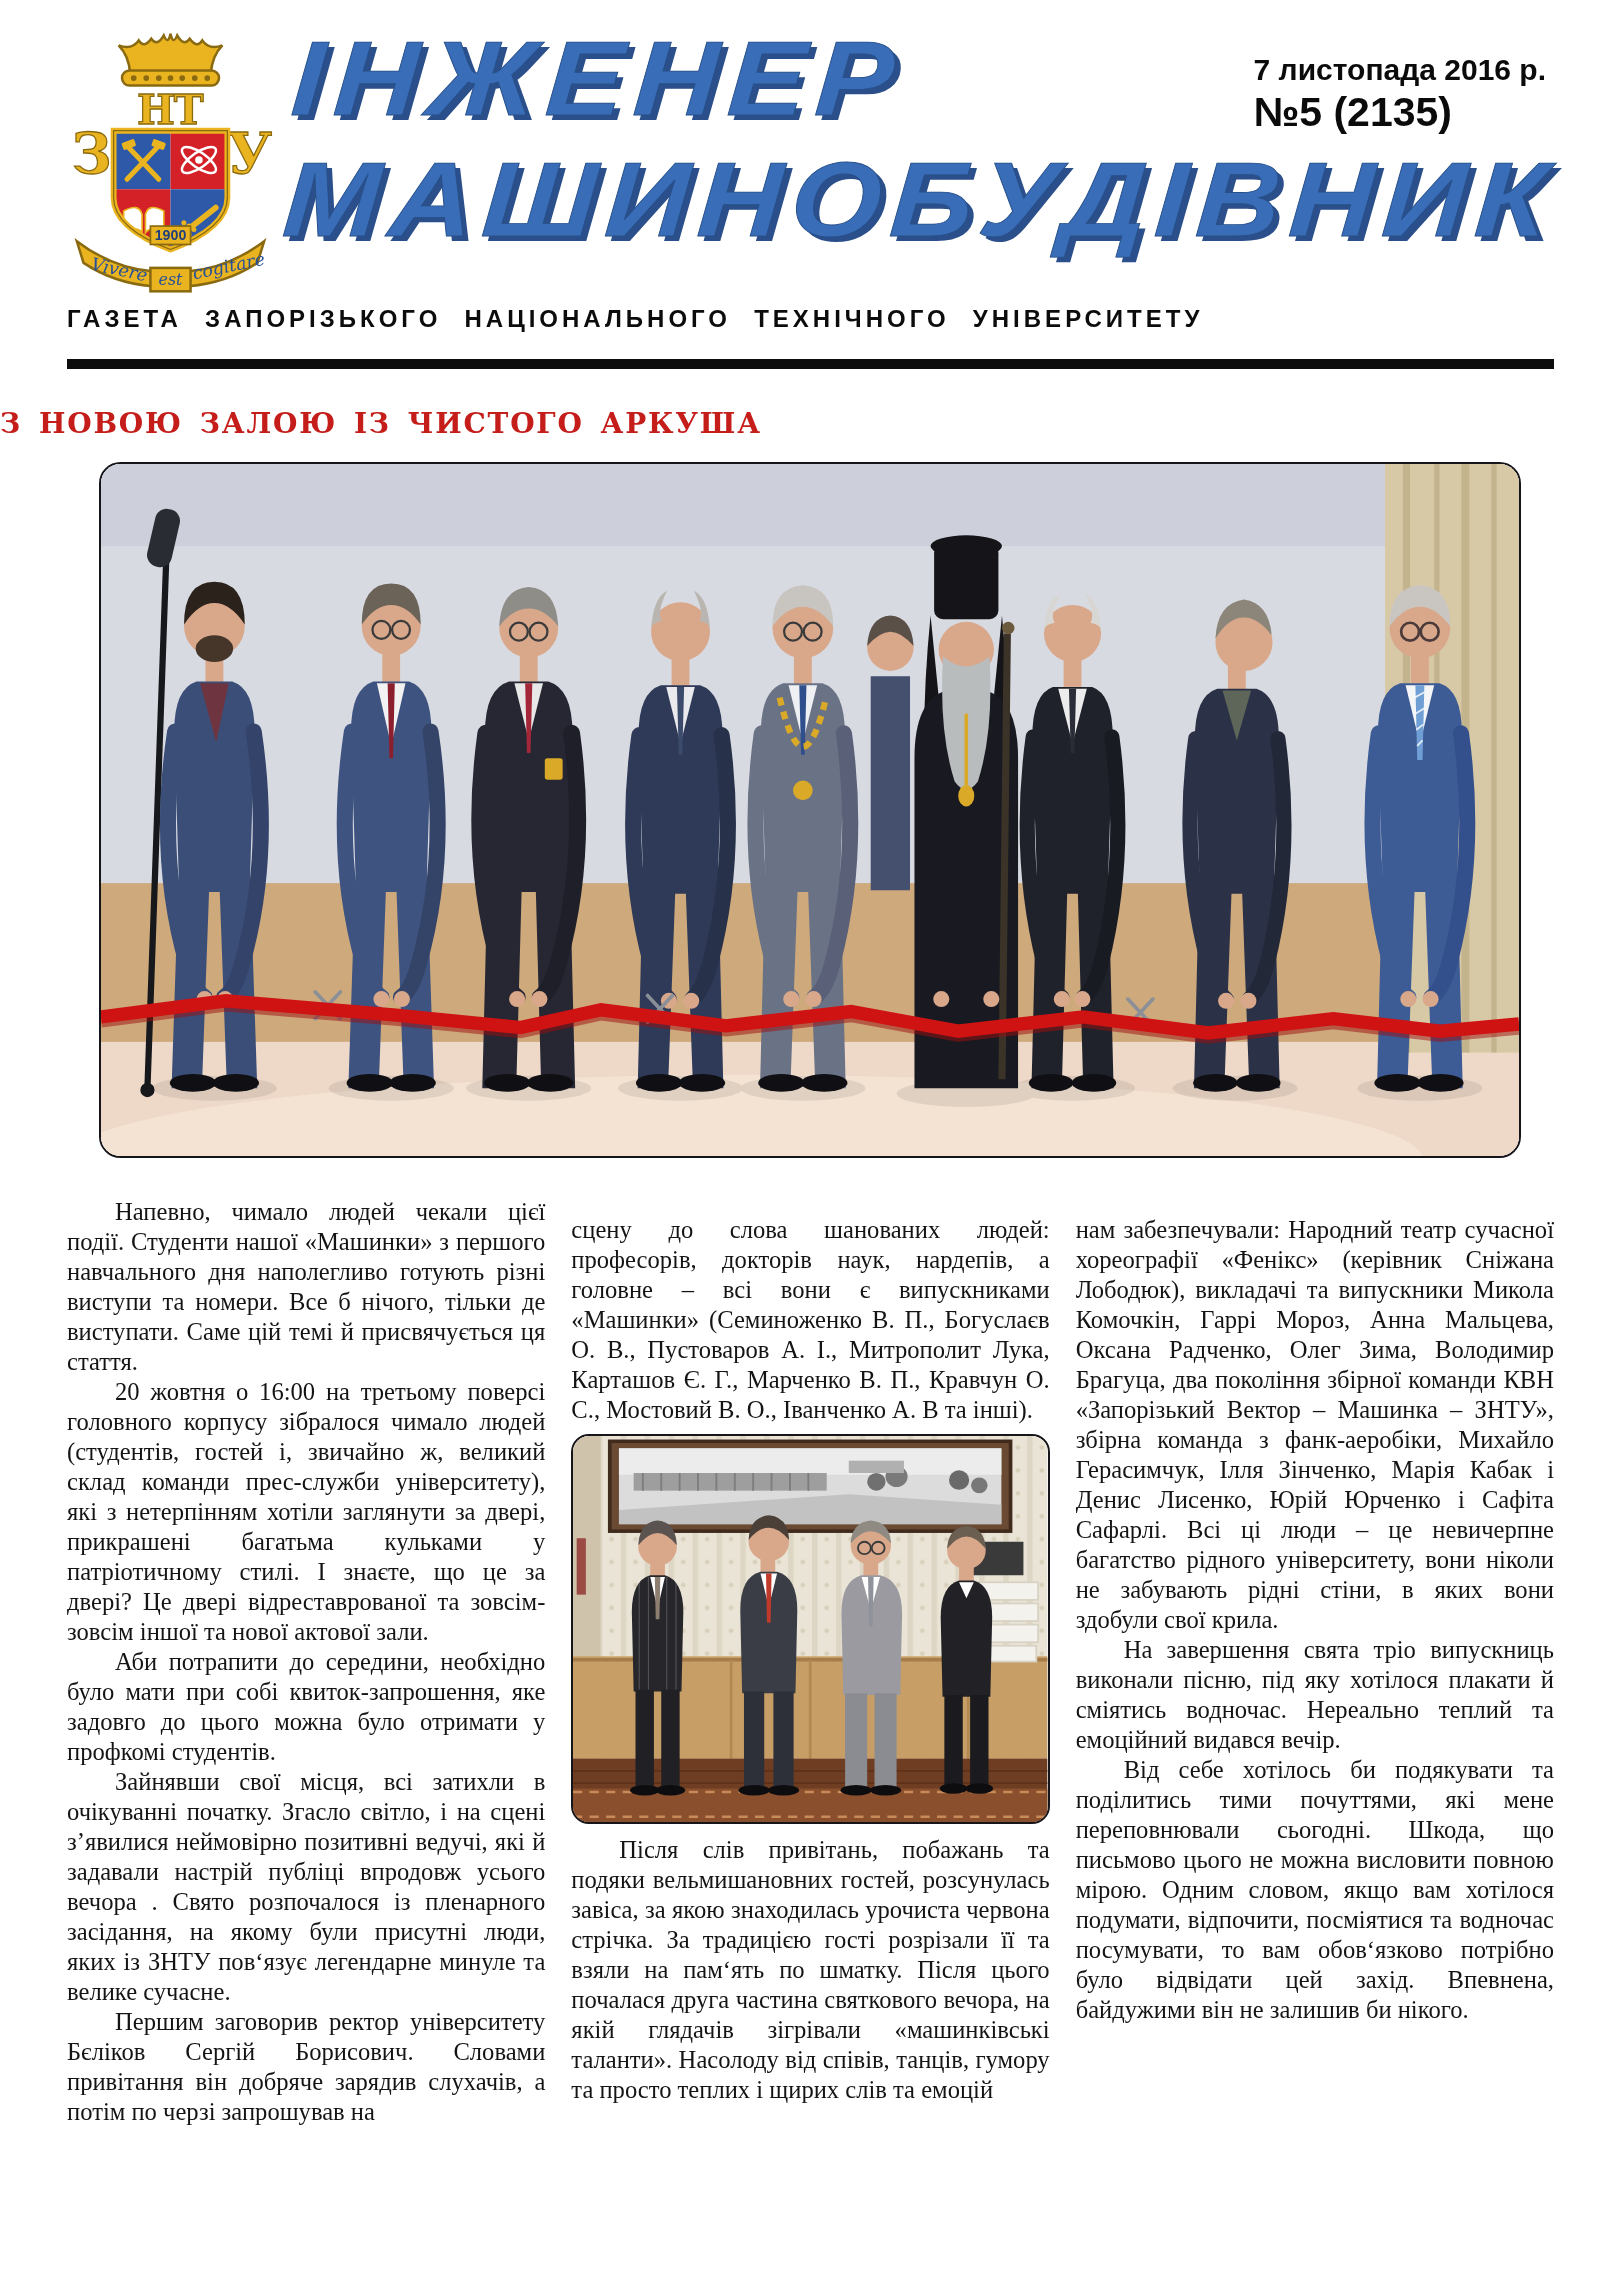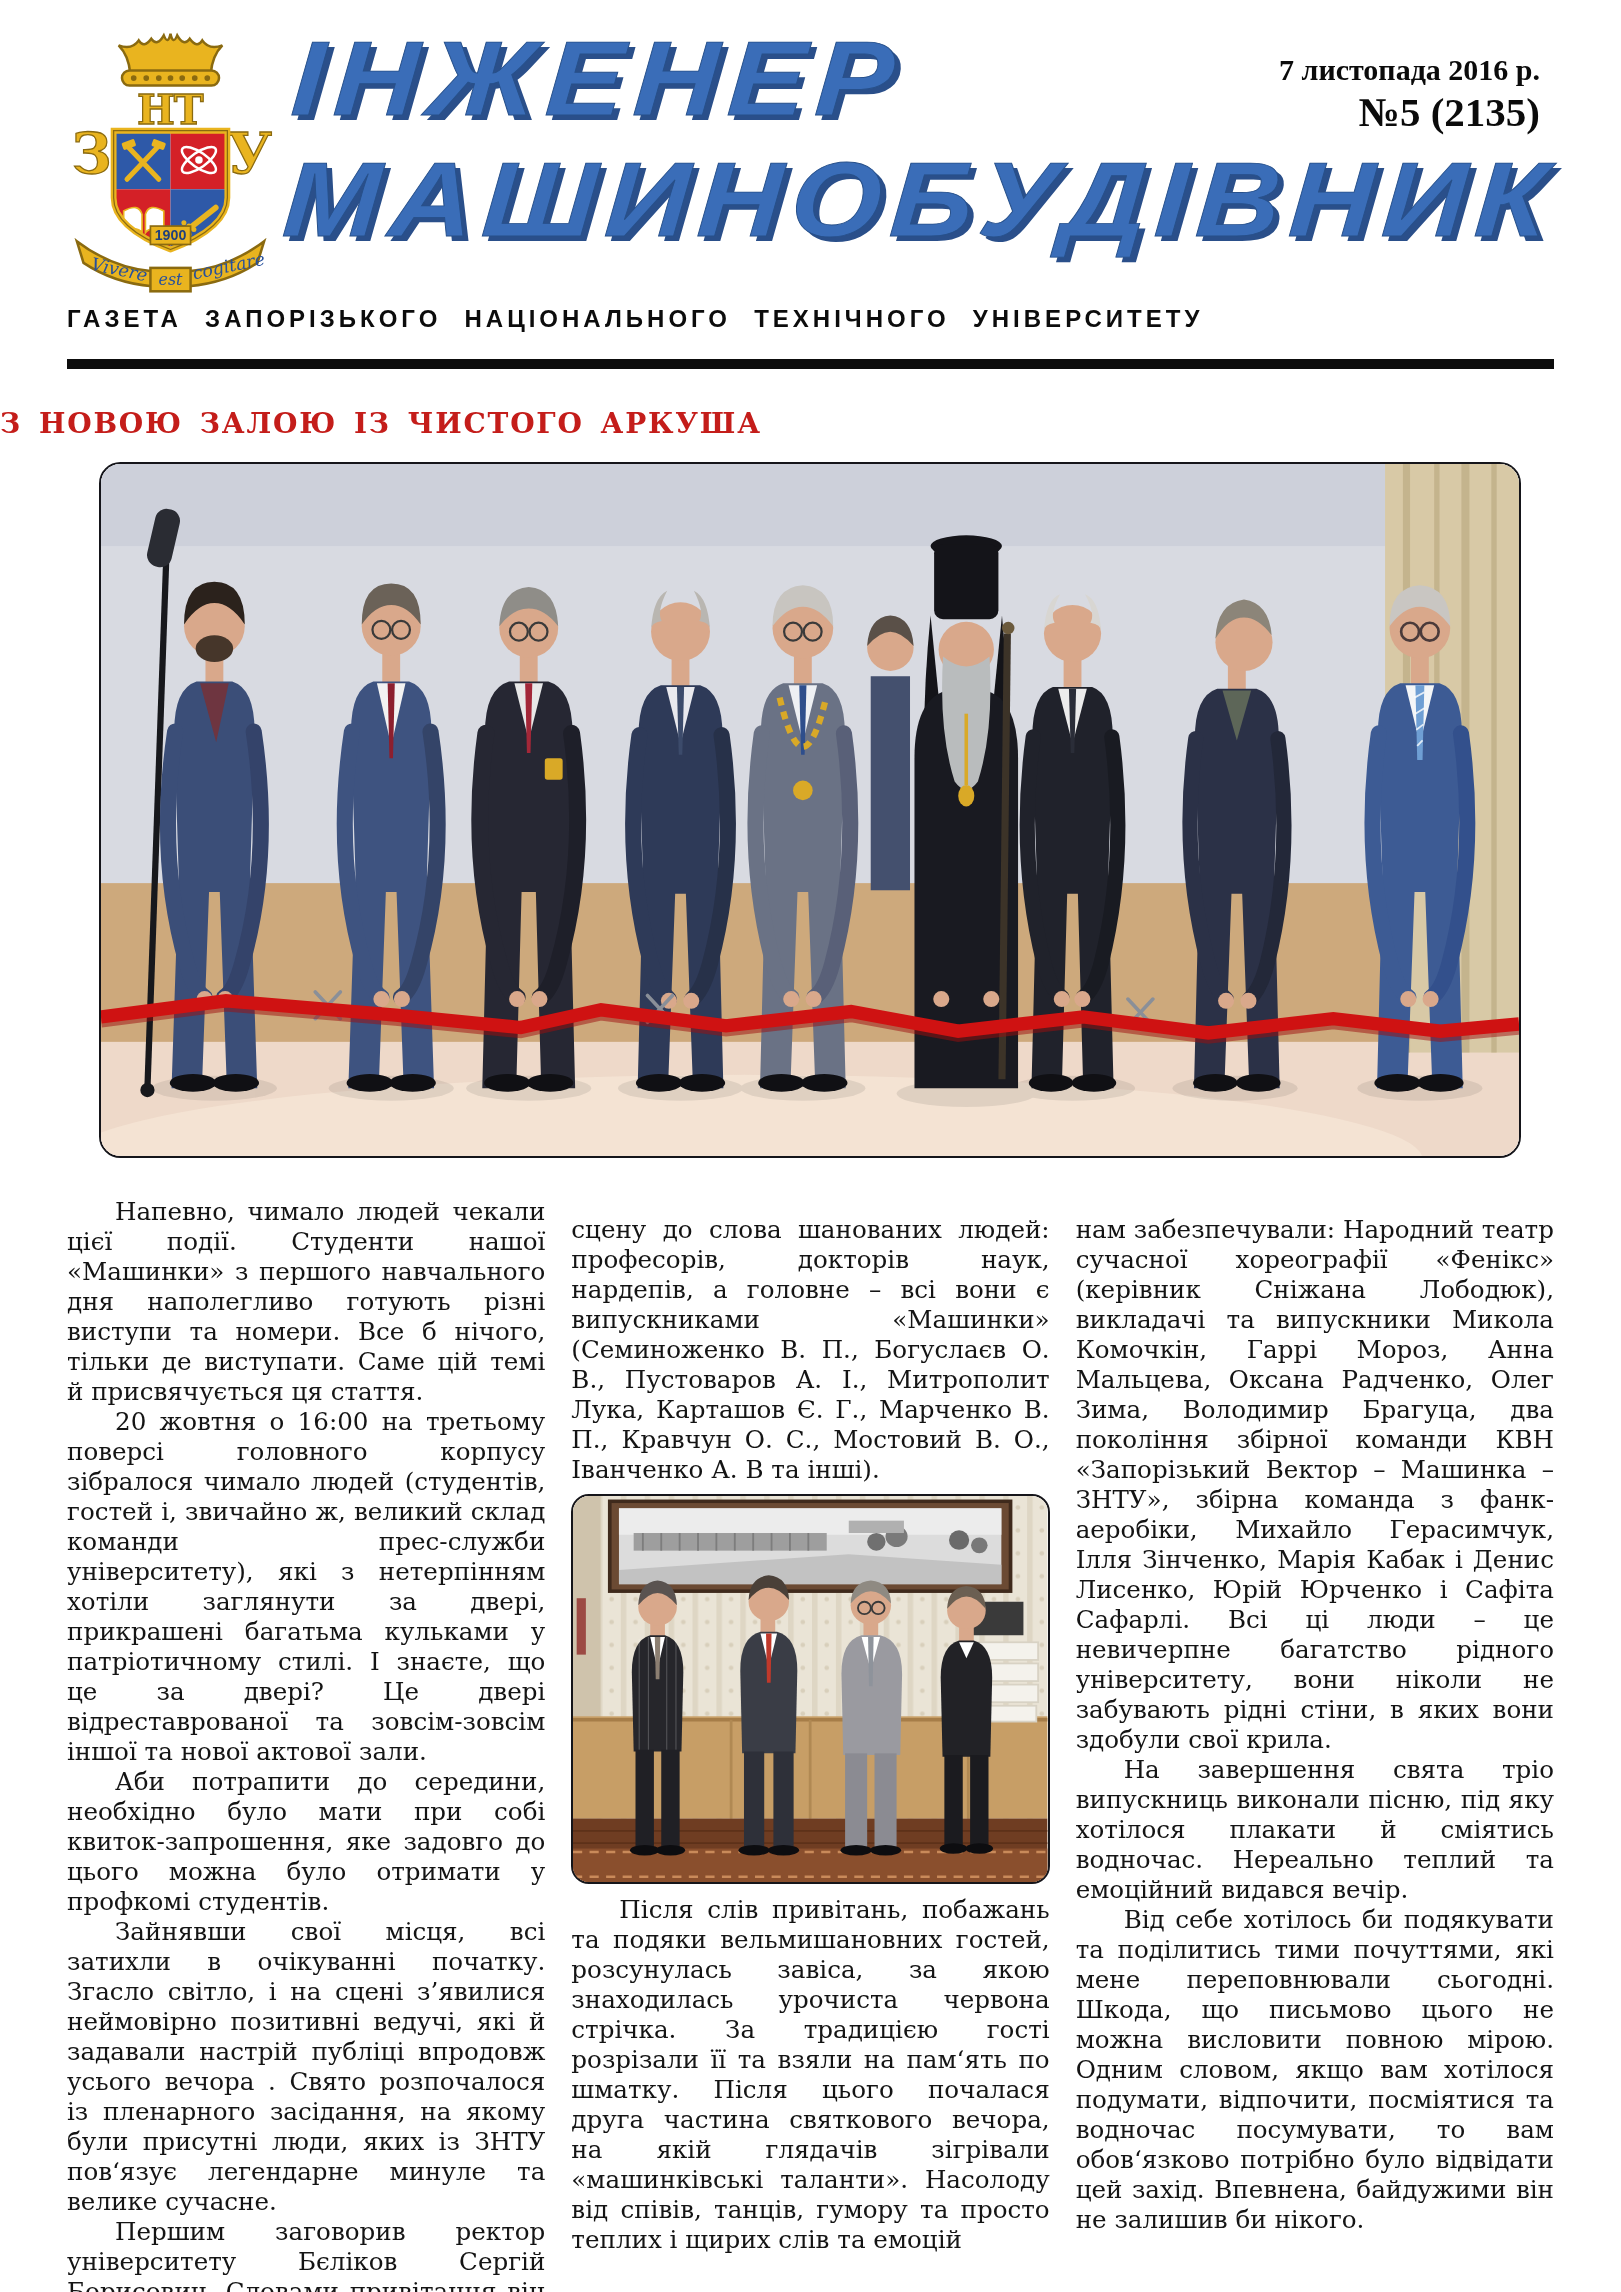--- a/index.html
+++ b/index.html
@@ -8,38 +8,38 @@
         font-family:"DejaVu Serif",serif;}
   
   .logo-svg{position:absolute;left:54px;top:21.5px;width:233px;height:276px;}
   .masthead{position:absolute;left:296px;top:25px;transform:skewX(-4deg) scaleX(1.10);
             transform-origin:left top;color:#3a6db8;
             font-family:"Liberation Sans",sans-serif;font-weight:bold;font-style:italic;
             -webkit-text-stroke:0.9px #27508a;
             text-shadow:5.4px 4.5px 0 #2a4f8a;line-height:1;white-space:nowrap;}
   .masthead .l1{font-size:106px;letter-spacing:9px;}
   .masthead .l2{font-size:106px;letter-spacing:8px;margin-top:15px;}
-  .datebox{position:absolute;right:81px;top:52px;text-align:right;color:#0b0b0b;
-           font-family:Liberation Serif, serif;font-weight:bold;line-height:1.2;}
+  .datebox{position:absolute;right:75px;top:52px;text-align:left;color:#0b0b0b;
+           font-family:Liberation Sans, sans-serif;font-weight:bold;line-height:1.2;}
   .datebox .d1{font-size:30px;}
   .datebox .d2{font-size:41px;}
   .subtitle{position:absolute;left:67px;top:305px;width:1487px;color:#0c0c0c;
             font-family:"Liberation Sans",sans-serif;font-weight:bold;font-size:24px;
             letter-spacing:4px;word-spacing:12.5px;white-space:nowrap;}
   .rule{position:absolute;left:67px;top:359px;width:1487px;height:9.9px;background:#0d0d0d;}
   .headline{position:absolute;left:0;top:407px;width:100%;color:#c41d1a;
             font-family:"DejaVu Serif",serif;font-weight:bold;font-size:28px;
             letter-spacing:1.8px;word-spacing:5.4px;}
   
   .main-photo{position:absolute;left:99px;top:462px;width:1422px;height:696px;
               border:2.7px solid #15151a;border-radius:21.5px;overflow:hidden;box-sizing:border-box;}
   .main-photo svg,.office-photo svg{display:block;width:100%;height:100%;}
   
   .cols{position:absolute;left:67px;top:1197px;width:1487px;height:1095px;
-        display:flex;gap:26px;}
+        display:flex;gap:26px;font-family:Liberation Serif, serif;}
   .col{flex:1;font-size:24.6px;line-height:30px;text-align:justify;color:#141414;}
   .col p{margin:0;text-indent:48px;}
   .col p.cont{text-indent:0;margin-top:18px;}
   .office-photo{width:100%;height:390px;border:2.7px solid #15151a;border-radius:18px;
                 overflow:hidden;box-sizing:border-box;margin:9px 0 10.7px 0;}
 </style>
 </head>
 <body>
 
 <div class="page">

